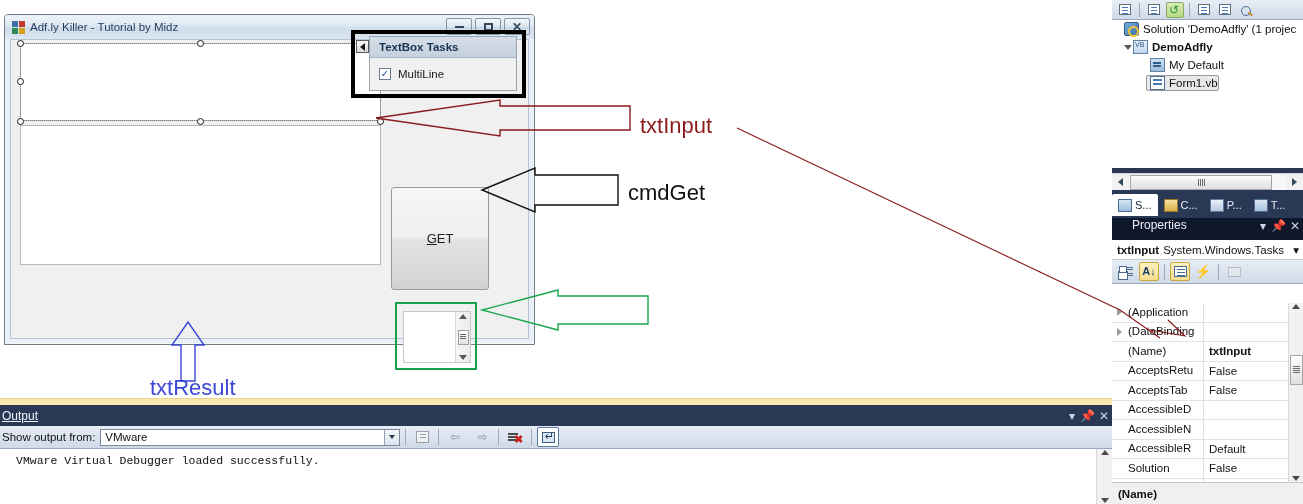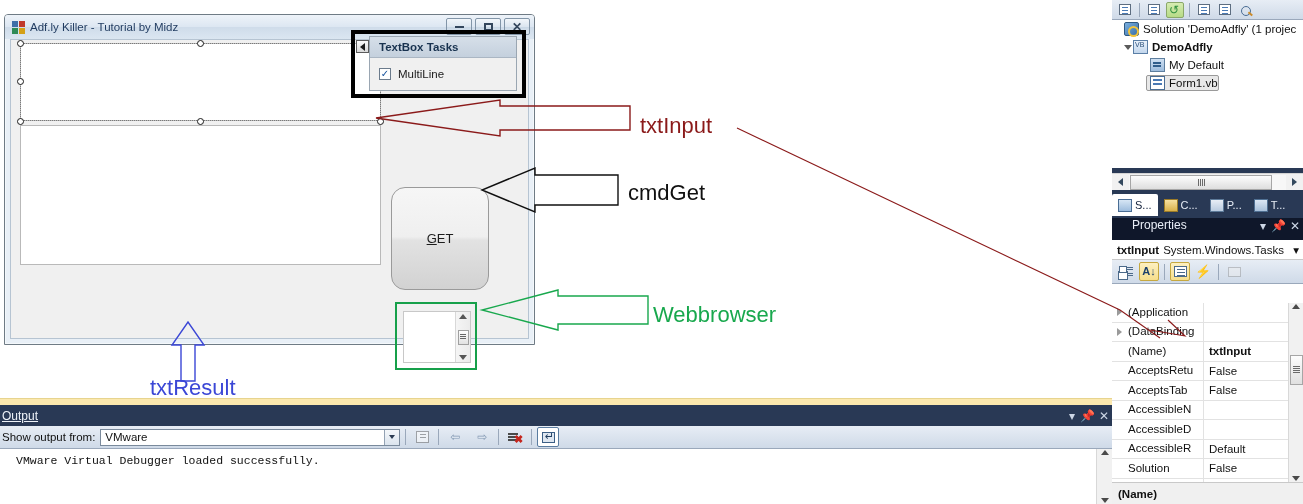--- a/index.html
+++ b/index.html
@@ -64,21 +64,21 @@
   }
   .handle {
     position:absolute; width:7px; height:7px; background:#ffffff;
     border:1px solid #1a1a1a; border-radius:50%;
   }
 
   
   .btn-get {
     position:absolute; left:380px; top:147px; width:98px; height:103px;
     background: linear-gradient(to bottom,#f6f6f6 0%,#efefef 48%,#e2e2e2 52%,#d2d2d2 100%);
-    border:1px solid #9a9a9a; border-radius:14px;
+    border:1px solid #9a9a9a; border-radius:3px;
     display:flex; align-items:center; justify-content:center;
     font-size:13px; color:#1d1d1d;
   }
   .btn-get u { text-decoration: underline; }
 
   
   .wb-annot {
     position:absolute; left:384px; top:262px; width:82px; height:68px;
     border:2px solid #16a04a;
   }
@@ -460,21 +460,20 @@
 
     <path d="M 618,182 L 618,175 L 535,175 L 535,168 L 482,190 L 535,212 L 535,205 L 618,205 Z" fill="none" stroke="#101010" stroke-width="1.4"></path>
 
     <path d="M 648,303 L 648,296 L 558,296 L 558,290 L 482,310 L 558,330 L 558,324 L 648,324 Z" fill="none" stroke="#18a84d" stroke-width="1.4"></path>
 
     <path d="M 181,381 L 181,345 L 172,345 L 188,322 L 204,345 L 195,345 L 195,381 Z" fill="none" stroke="#3b47d6" stroke-width="1.4"></path>
   </svg>
 
   <span class="annot-label" id="lbl-txtInput">txtInput</span>
   <span class="annot-label" id="lbl-cmdGet">cmdGet</span>
-  <span class="annot-label" id="lbl-webbrowser">Webbrowser</span>
   <span class="annot-label" id="lbl-txtResult">txtResult</span>
 
   <div class="right-dock">
 
     <div class="se-toolbar">
       <div class="tbtn">
           <span class="mini-doc"></span>
         </div>
       <span class="tsep"></span>
       <div class="tbtn">
@@ -610,26 +609,26 @@
             <span class="pname">AcceptsRetu</span>
             <span class="pval">False</span>
           </div>
           <div class="prow">
             <span class="pexp"></span>
             <span class="pname">AcceptsTab</span>
             <span class="pval">False</span>
           </div>
           <div class="prow">
             <span class="pexp"></span>
+            <span class="pname">AccessibleD</span>
+            <span class="pval"></span>
+          </div>
+          <div class="prow">
+            <span class="pexp"></span>
             <span class="pname">AccessibleN</span>
-            <span class="pval"></span>
-          </div>
-          <div class="prow">
-            <span class="pexp"></span>
-            <span class="pname">AccessibleD</span>
             <span class="pval"></span>
           </div>
           <div class="prow">
             <span class="pexp"></span>
             <span class="pname">AccessibleR</span>
             <span class="pval">Default</span>
           </div>
           <div class="prow">
             <span class="pexp"></span>
             <span class="pname">Solution</span>

